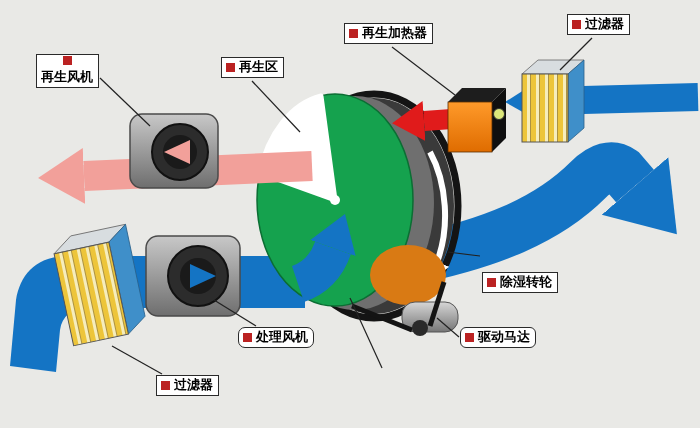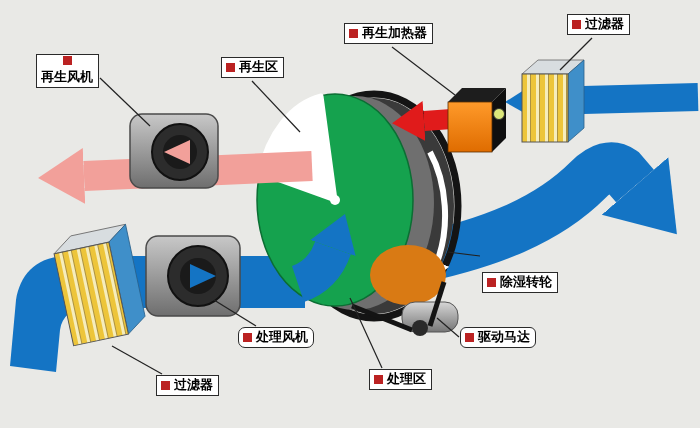--- a/index.html
+++ b/index.html
@@ -179,24 +179,20 @@
   <span>过滤器</span>
 </div>
 <div class="label lbl-wheel">
   <span class="bullet"></span>
   <span>除湿转轮</span>
 </div>
 <div class="label lbl-drive-motor">
   <span class="bullet"></span>
   <span>驱动马达</span>
 </div>
-<div class="label lbl-process-zone">
-  <span class="bullet"></span>
-  <span>处理区</span>
-</div>
 <div class="label lbl-process-fan">
   <span class="bullet"></span>
   <span>处理风机</span>
 </div>
 <div class="label lbl-filter-bottom">
   <span class="bullet"></span>
   <span>过滤器</span>
 </div>
 
 </div>

